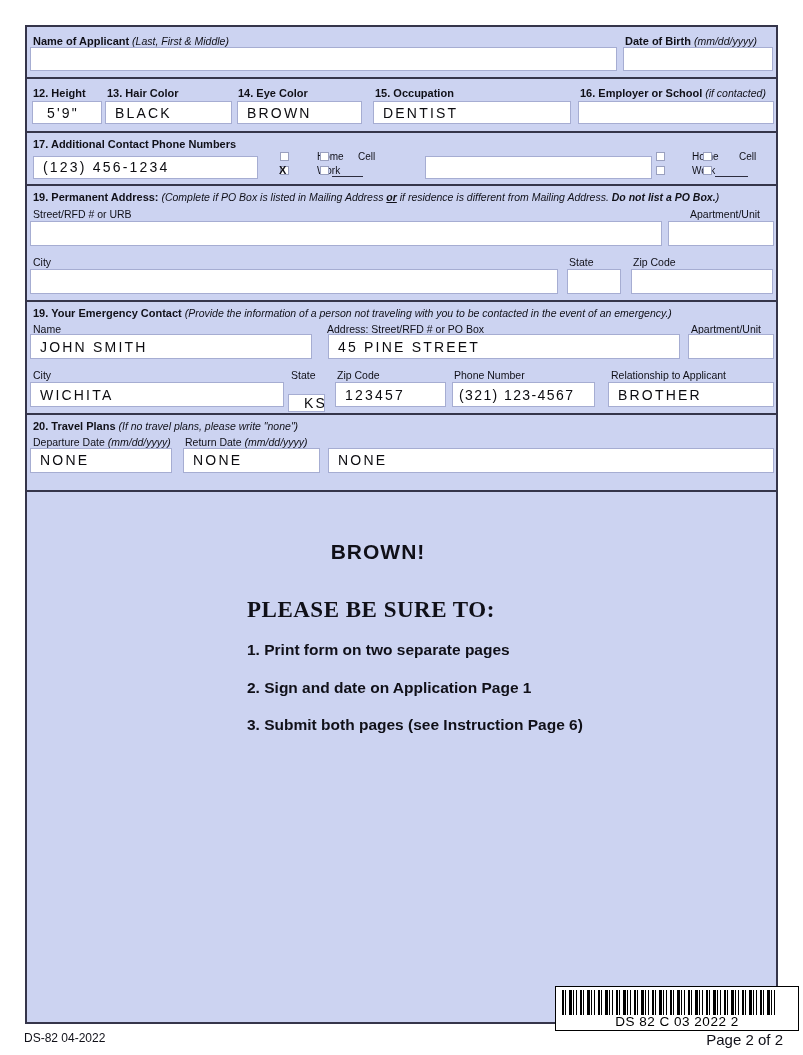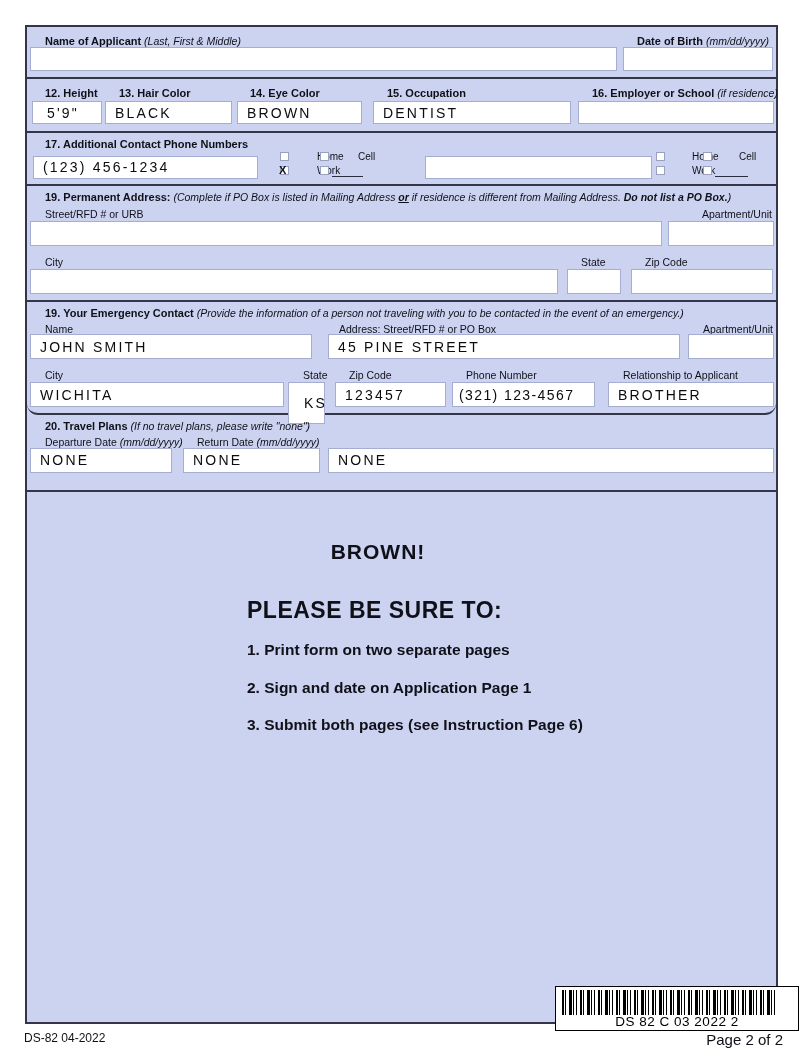--- a/index.html
+++ b/index.html
@@ -9,38 +9,38 @@
     --ink:#101018;
   }
   html,body{margin:0;padding:0;background:#fff;}
   .page{position:relative;width:803px;height:1055px;background:#fff;overflow:hidden;
         font-family:"Liberation Sans",sans-serif;color:var(--ink);}
   .form{position:absolute;left:25px;top:25px;width:753px;height:999px;
         border:2px solid var(--line);background:var(--formbg);box-sizing:border-box;
         display:flex;flex-direction:column;}
   .sec{position:relative;box-sizing:border-box;border-bottom:2px solid var(--line);}
   .secA{height:53px;} .secB{height:54px;} .secC{height:54px;} .secD{height:117px;}
-  .secE{height:114px;border-radius:11px;} .secF{height:78px;} .secG{height:536px;border-bottom:none;}
-  .lbl{position:absolute;font-size:10.5px;white-space:nowrap;color:var(--ink);margin-left:12px;}
+  .secE{height:114px;} .secF{height:78px;} .secG{height:536px;border-bottom:none;}
+  .lbl{position:absolute;font-size:10.5px;white-space:nowrap;color:var(--ink);}
   .b{font-weight:bold;font-size:11px;}
   .i{font-style:italic;}
   .bi{font-weight:bold;font-style:italic;}
   .u{text-decoration:underline;}
   .field{position:absolute;background:#fff;border:1px solid var(--inputborder);
          box-sizing:border-box;display:flex;align-items:center;
          font-size:14px;letter-spacing:2.2px;color:#0c0c10;padding-left:9px;
          white-space:nowrap;overflow:hidden;}
   .cb{position:absolute;width:9px;height:9px;background:#fff;border:1px solid #9aa0bf;
       box-sizing:border-box;overflow:visible;}
   .cb .mark{position:absolute;left:-2px;top:-2px;font-weight:bold;font-size:11px;line-height:11px;}
   .cbl{position:absolute;font-size:10px;white-space:nowrap;padding-left:24px;}
   .uline{position:absolute;height:1px;border-bottom:1.5px solid #2c2c3e;}
   .stop-title{position:absolute;left:220px;top:48px;width:262px;text-align:center;
               font-size:21px;font-weight:bold;letter-spacing:1px;}
-  .stop-heading{position:absolute;left:220px;top:105px;font-size:23px;font-weight:bold;letter-spacing:0.5px;}
+  .stop-heading{position:absolute;left:220px;top:105px;font-size:23px;font-weight:bold;letter-spacing:0.5px;font-family:Liberation Serif, serif;}
   .stop-item{position:absolute;left:220px;font-size:15.5px;font-weight:bold;white-space:nowrap;}
   .barcode-box{position:absolute;left:528px;top:494px;width:244px;height:45px;background:#fff;
                border:1px solid #000;box-sizing:border-box;}
   .bars{position:absolute;left:6px;top:3px;width:213px;height:25px;
         background:repeating-linear-gradient(90deg,#000 0 2px,#fff 2px 3px,#000 3px 4px,
           #fff 4px 7px,#000 7px 10px,#fff 10px 11px,#000 11px 12px,#fff 12px 14px,
           #000 14px 15px,#fff 15px 18px);}
   .barcode-text{position:absolute;left:0;top:27px;width:100%;text-align:center;
                 font-size:13.5px;letter-spacing:0.5px;color:#000;}
   .footer-left{position:absolute;left:24px;top:1031px;font-size:12px;}
@@ -57,21 +57,21 @@
       <span class="lbl" style="left:598px;top:8px"><span class="b">Date of Birth</span> <span class="i">(mm/dd/yyyy)</span></span>
       <div class="field" style="left:3px;top:20px;width:587px;height:24px"></div>
       <div class="field" style="left:596px;top:20px;width:150px;height:24px"></div>
     </div>
 
     <div class="sec secB">
       <span class="lbl b" style="left:6px;top:8px">12. Height</span>
       <span class="lbl b" style="left:80px;top:8px">13. Hair Color</span>
       <span class="lbl b" style="left:211px;top:8px">14. Eye Color</span>
       <span class="lbl b" style="left:348px;top:8px">15. Occupation</span>
-      <span class="lbl" style="left:553px;top:8px"><span class="b">16. Employer or School</span> <span class="i">(if residence)</span></span>
+      <span class="lbl" style="left:553px;top:8px"><span class="b">16. Employer or School</span> <span class="i">(if contacted)</span></span>
       <div class="field" style="left:5px;top:22px;width:70px;height:23px;padding-left:14px">5'9"</div>
       <div class="field" style="left:78px;top:22px;width:127px;height:23px">BLACK</div>
       <div class="field" style="left:210px;top:22px;width:125px;height:23px">BROWN</div>
       <div class="field" style="left:346px;top:22px;width:198px;height:23px">DENTIST</div>
       <div class="field" style="left:551px;top:22px;width:196px;height:23px"></div>
     </div>
 
     <div class="sec secC">
       <span class="lbl b" style="left:6px;top:5px">17. Additional Contact Phone Numbers</span>
       <div class="field" style="left:6px;top:23px;width:225px;height:23px">(123) 456-1234</div>
@@ -120,21 +120,21 @@
       <span class="lbl" style="left:664px;top:21px">Apartment/Unit</span>
       <div class="field" style="left:3px;top:32px;width:282px;height:25px">JOHN SMITH</div>
       <div class="field" style="left:301px;top:32px;width:352px;height:25px">45 PINE STREET</div>
       <div class="field" style="left:661px;top:32px;width:86px;height:25px"></div>
       <span class="lbl" style="left:6px;top:67px">City</span>
       <span class="lbl" style="left:264px;top:67px">State</span>
       <span class="lbl" style="left:310px;top:67px">Zip Code</span>
       <span class="lbl" style="left:427px;top:67px">Phone Number</span>
       <span class="lbl" style="left:584px;top:67px">Relationship to Applicant</span>
       <div class="field" style="left:3px;top:80px;width:254px;height:25px">WICHITA</div>
-      <div class="field" style="left:261px;top:80px;width:37px;height:42px;padding-left:15px">KS</div>
+      <div class="field" style="left:261px;top:92px;width:37px;height:18px;padding-left:15px">KS</div>
       <div class="field" style="left:308px;top:80px;width:111px;height:25px">123457</div>
       <div class="field" style="left:425px;top:80px;width:143px;height:25px;letter-spacing:1.4px;padding-left:6px">(321) 123-4567</div>
       <div class="field" style="left:581px;top:80px;width:166px;height:25px">BROTHER</div>
     </div>
 
     <div class="sec secF">
       <span class="lbl" style="left:6px;top:5px"><span class="b">20. Travel Plans</span> <span class="i">(If no travel plans, please write "none")</span></span>
       <span class="lbl" style="left:6px;top:21px"><span>Departure Date</span> <span class="i">(mm/dd/yyyy)</span></span>
       <span class="lbl" style="left:158px;top:21px"><span>Return Date</span> <span class="i">(mm/dd/yyyy)</span></span>
       <span class="lbl" style="left:303px;top:32px">Countries to be visited</span>

